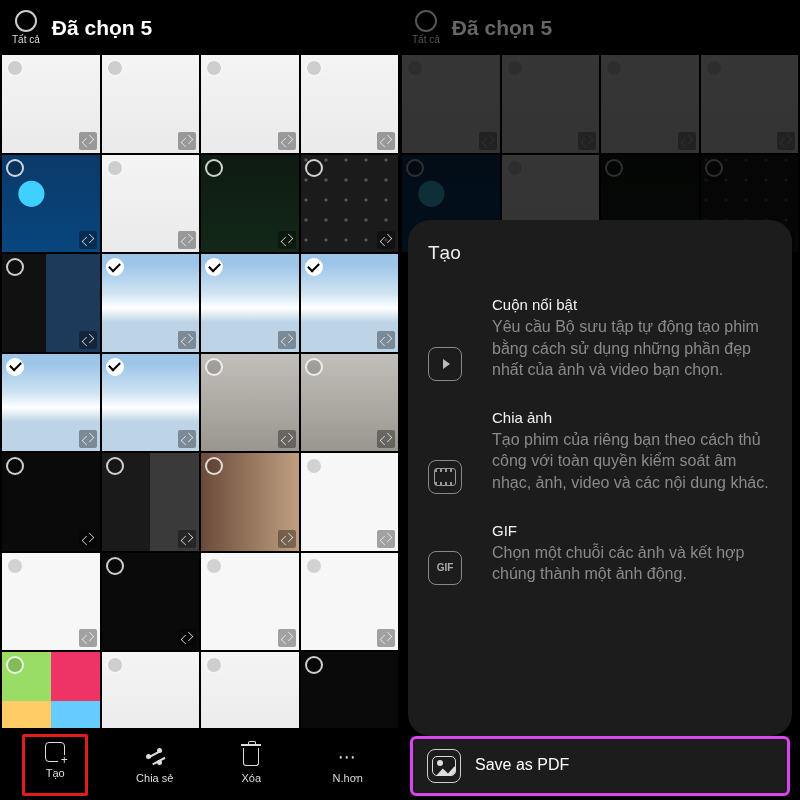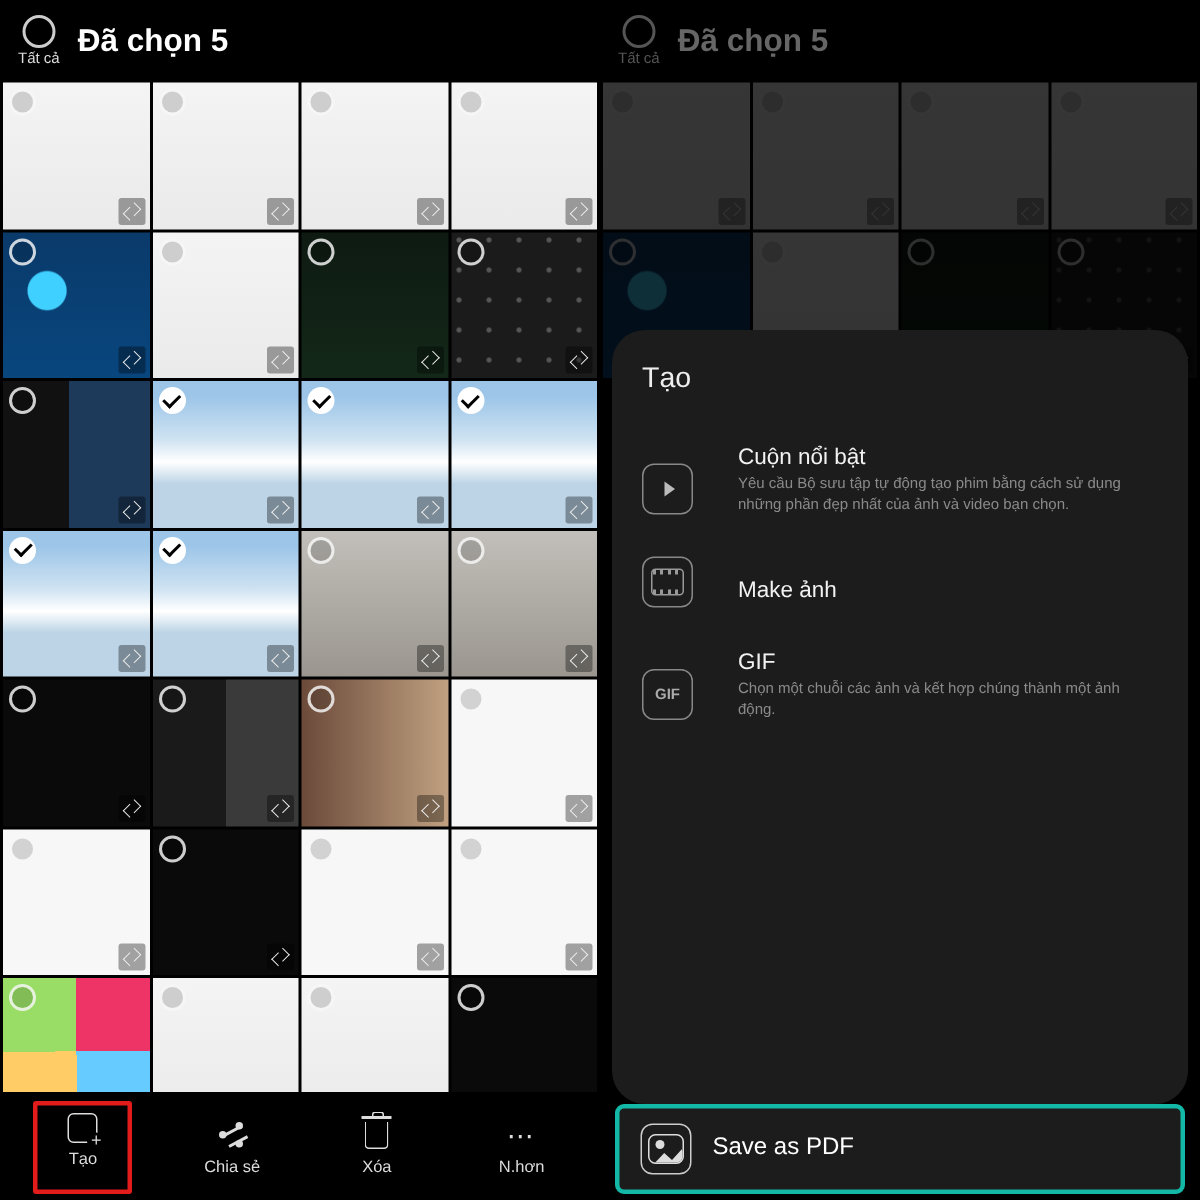--- a/index.html
+++ b/index.html
@@ -47,24 +47,24 @@
   .red-box { border: 3px solid #e21b1b; border-radius: 2px; }
   .bb-item.red-box { padding: 4px 6px; width: 66px; height: 62px; }
 
   
   .sheet { position: absolute; left: 8px; right: 8px; bottom: 64px; top: 220px; background: #1c1c1c; border-radius: 22px; padding: 22px 20px 8px; color: #fff; overflow: hidden; }
   .sheet-title { font-size: 19px; color: #eee; margin-bottom: 20px; }
   .opt { display: flex; gap: 30px; padding: 12px 0 16px; align-items: flex-end; }
   .opt-icon { width: 34px; height: 34px; flex: 0 0 34px; border: 1.6px solid #888; border-radius: 8px; display:flex; align-items:center; justify-content:center; color:#bbb; font-size:11px; }
   .opt-body { flex: 1; }
   .opt-title { font-size: 15px; color: #f2f2f2; margin-bottom: 3px; }
-  .opt-desc { font-size: 10px; color: #8a8a8a; line-height: 1.35; }
+  .opt-desc { font-size: 16px; color: #8a8a8a; line-height: 1.35; }
 
   .save-pdf-row { position: absolute; left: 10px; right: 10px; bottom: 4px; padding: 10px 14px; display:flex; gap:14px; align-items:center; background:#1c1c1c; border-radius: 6px; }
-  .save-pdf-row.red-box { border: 3px solid #14b8a6; }
+  .save-pdf-row.red-box { border: 3px solid #d946ef; }
   .save-pdf-row .opt-icon { border-color:#ccc; color:#ddd; }
   .save-pdf-row .opt-title { color:#fff; font-size:16px; }
   .save-pdf-row .opt-desc { color:#aeaeae; font-size:12.5px; }
 
   
   .ic-create { width:20px; height:20px; border:1.8px solid #ddd; border-radius:4px; position:relative; }
   .ic-create::after { content:'+'; position:absolute; right:-6px; bottom:-6px; font-size:12px; color:#ddd; background:#000; border-radius:50%; width:12px; height:12px; line-height:11px; text-align:center; }
   .ic-share { width:18px; height:18px; position:relative; }
   .ic-share::before { content:''; position:absolute; width:5px; height:5px; border-radius:50%; background:#ddd; left:0; top:6px; box-shadow: 11px -6px 0 #ddd, 11px 6px 0 #ddd; }
   .ic-share::after { content:''; position:absolute; width:14px; height:1.5px; background:#ddd; top:5px; left:2px; transform:rotate(-28deg); box-shadow: 0 8px 0 #ddd; }
@@ -290,21 +290,22 @@
             <div class="opt-body">
               <div class="opt-title">Cuộn nổi bật</div>
               <div class="opt-desc">Yêu cầu Bộ sưu tập tự động tạo phim bằng cách sử dụng những phần đẹp nhất của ảnh và video bạn chọn.</div>
             </div>
           </div>
           <div class="opt">
             <div class="opt-icon">
               <div class="ic-film"></div>
             </div>
             <div class="opt-body">
-              <div class="opt-title">Make ảnh</div>
+              <div class="opt-title">Chia ảnh</div>
+              <div class="opt-desc">Tạo phim của riêng bạn theo cách thủ công với toàn quyền kiểm soát âm nhạc, ảnh, video và các nội dung khác.</div>
             </div>
           </div>
           <div class="opt">
             <div class="opt-icon">
               <span style="font-weight:600;color:#aaa;font-size:10px">GIF</span>
             </div>
             <div class="opt-body">
               <div class="opt-title">GIF</div>
               <div class="opt-desc">Chọn một chuỗi các ảnh và kết hợp chúng thành một ảnh động.</div>
             </div>

